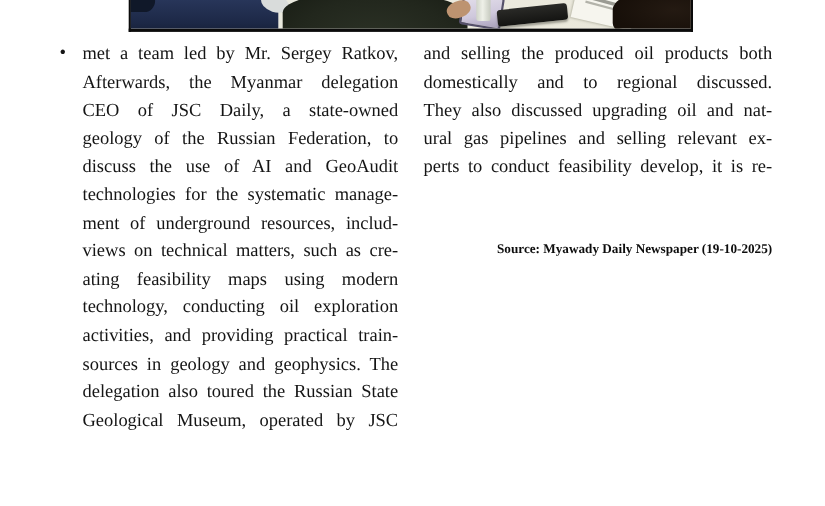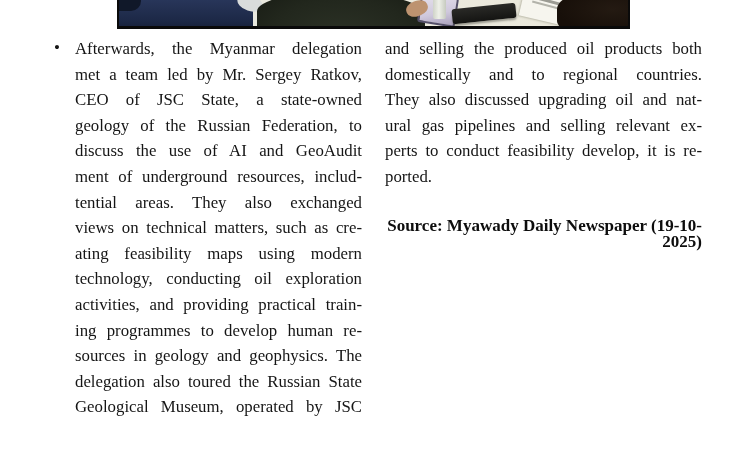--- a/index.html
+++ b/index.html
@@ -34,21 +34,21 @@
 
   
   .col{position:absolute;top:36px;font-size:16.8px;line-height:25.6px;}
   .col-left{left:75px;width:287px;}
   .col-right{left:385px;width:317px;}
   .line{text-align:justify;text-align-last:justify;}
   .line.para-end{text-align-last:left;}
   .bullet{position:absolute;left:-21px;top:-1px;font-size:17px;text-align:left;}
   .source{
     position:absolute;left:385px;top:218px;width:317px;
-    text-align:right;font-weight:bold;font-size:17px;line-height:16px;
+    text-align:right;font-weight:bold;font-size:12px;line-height:16px;
     font-family:"Liberation Serif","DejaVu Serif",serif;color:#0d0d0d;
   }
 </style>
 </head>
 <body>
 
 <div class="photo">
   <div class="ph-navy"></div>
   <div class="ph-navy-dark"></div>
   <div class="ph-shirt"></div>
@@ -60,39 +60,37 @@
   <div class="ph-black-phone"></div>
   <div class="ph-card">
     <div class="t1"></div>
     <div class="t2"></div>
   </div>
   <div class="ph-hair"></div>
 </div>
 
 <div class="col col-left">
   <span class="bullet">•</span>
+  <div class="line">met a team led by Mr. Sergey Ratkov,</div>
   <div class="line">Afterwards, the Myanmar delegation</div>
-  <div class="line">met a team led by Mr. Sergey Ratkov,</div>
-  <div class="line">CEO of JSC State, a state-owned</div>
+  <div class="line">CEO of JSC Daily, a state-owned</div>
   <div class="line">geology of the Russian Federation, to</div>
   <div class="line">discuss the use of AI and GeoAudit</div>
+  <div class="line">technologies for the systematic manage-</div>
   <div class="line">ment of underground resources, includ-</div>
-  <div class="line">tential areas. They also exchanged</div>
   <div class="line">views on technical matters, such as cre-</div>
   <div class="line">ating feasibility maps using modern</div>
   <div class="line">technology, conducting oil exploration</div>
   <div class="line">activities, and providing practical train-</div>
-  <div class="line">ing programmes to develop human re-</div>
   <div class="line">sources in geology and geophysics. The</div>
   <div class="line">delegation also toured the Russian State</div>
   <div class="line">Geological Museum, operated by JSC</div>
 </div>
 
 <div class="col col-right">
   <div class="line">and selling the produced oil products both</div>
-  <div class="line">domestically and to regional countries.</div>
+  <div class="line">domestically and to regional discussed.</div>
   <div class="line">They also discussed upgrading oil and nat-</div>
   <div class="line">ural gas pipelines and selling relevant ex-</div>
   <div class="line">perts to conduct feasibility develop, it is re-</div>
-  <div class="line para-end">ported.</div>
 </div>
 
 <div class="source">Source: Myawady Daily Newspaper (19-10-2025)</div>
 
 </body></html>

